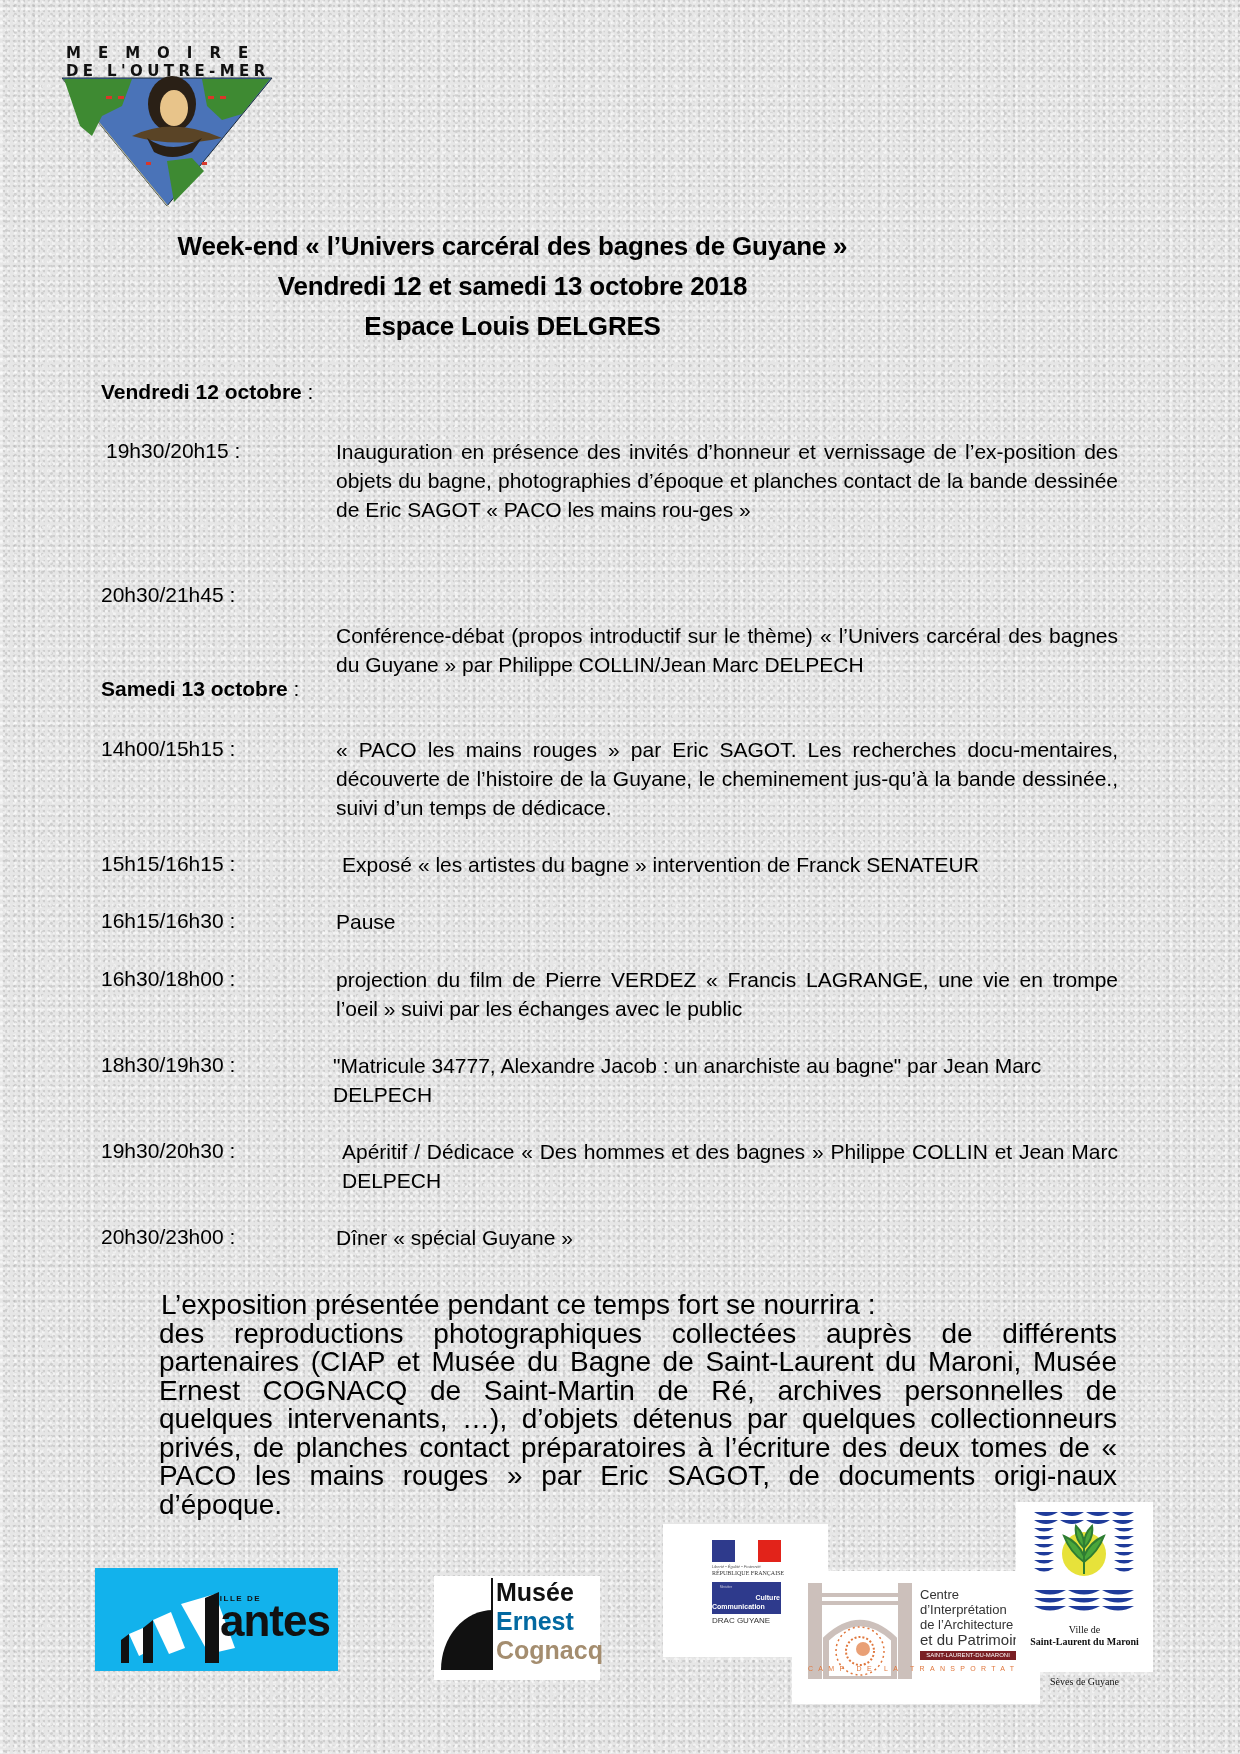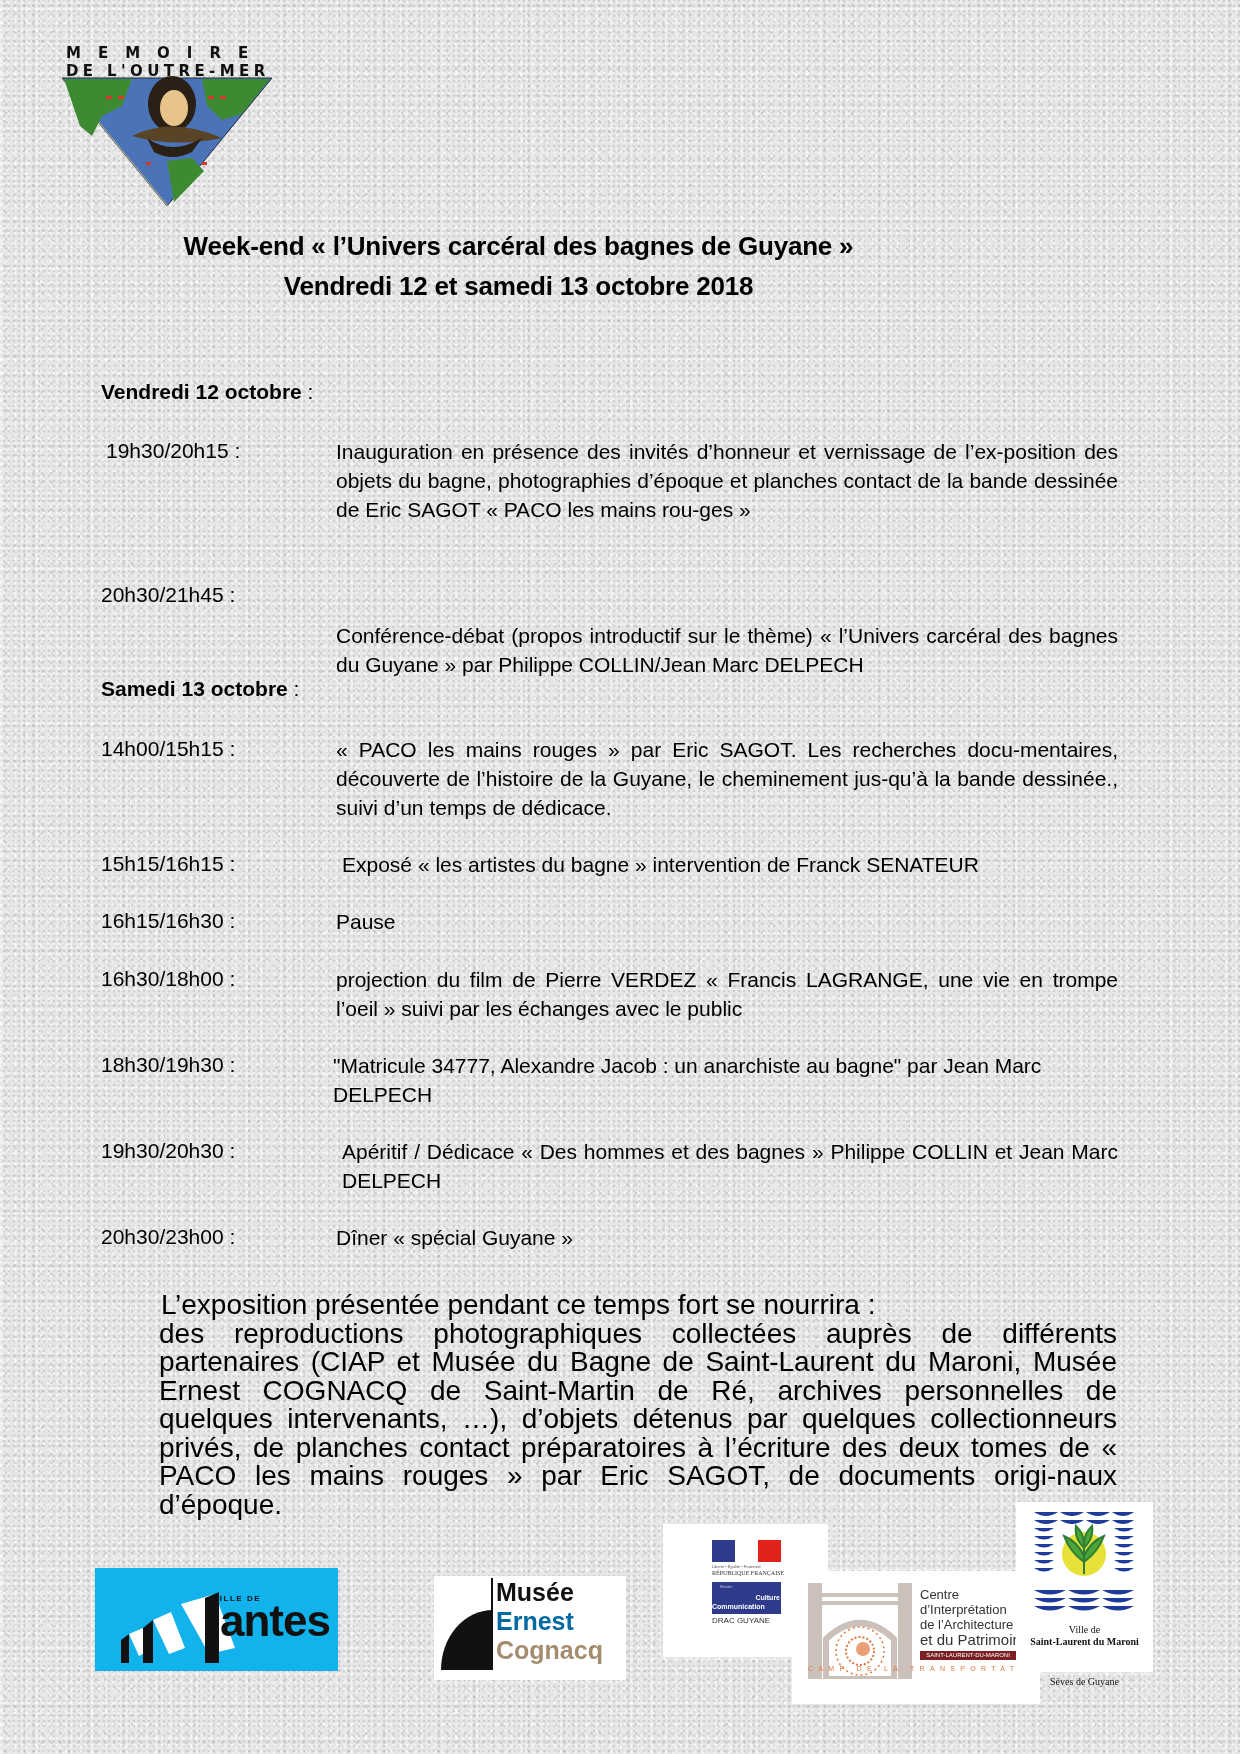--- a/index.html
+++ b/index.html
@@ -21,36 +21,36 @@
   .logo-top { left: 62px; top: 44px; width: 220px; height: 166px; }
   .logo-top .t1, .logo-top .t2 {
     font-family: "DejaVu Sans", sans-serif; font-weight: bold; font-size: 15px;
     color: #111; position: absolute; left: 4px; white-space: nowrap;
   }
   .logo-top .t1 { top: 0; letter-spacing: 17px; }
   .logo-top .t2 { top: 18px; letter-spacing: 4.4px; }
   .logo-top svg { position: absolute; left: 0; top: 32px; }
 
   
-  .titles { left: 8px; width: 1021px; top: 226px; text-align: center; }
+  .titles { left: 2px; width: 1021px; top: 226px; text-align: center; }
   .titles div { font-weight: bold; font-size: 26px; line-height: 40px; letter-spacing: -0.2px; }
 
   .day { left: 101px; font-weight: bold; font-size: 21px; }
   .day span.colon { font-weight: normal; }
 
   .row .time { position: absolute; left: 0; font-size: 21px; white-space: nowrap; }
   .row .desc { position: absolute; left: 235px; width: 782px; font-size: 21px; line-height: 29px; text-align: justify; }
   .row { position: absolute; left: 101px; width: 1020px; }
 
   .expo { left: 159px; width: 958px; font-size: 28px; line-height: 28.5px; text-align: justify; }
   .expo .intro { text-indent: 2px; }
 
   
   .nantes { left: 95px; top: 1568px; width: 243px; height: 103px; background: #12b2ec; }
-  .musee { left: 434px; top: 1576px; width: 192px; height: 104px; background: #fff; }
+  .musee { left: 434px; top: 1576px; width: 166px; height: 104px; background: #fff; }
   .drac { left: 663px; top: 1504px; width: 165px; height: 133px; background: #fff; margin-top: 20px; }
   .ciap { left: 792px; top: 1571px; width: 248px; height: 133px; background: #fff; }
   .slm { left: 1016px; top: 1502px; width: 137px; height: 170px; background: #fff; }
 </style>
 </head>
 <body>
 
 <div class="abs logo-top">
   <div class="t1">MEMOIRE</div>
   <div class="t2">DE L'OUTRE-MER</div>
@@ -69,20 +69,21 @@
     <rect x="146" y="20" width="6" height="3" fill="#d8372a"></rect>
     <rect x="158" y="20" width="6" height="3" fill="#d8372a"></rect>
     <rect x="84" y="86" width="5" height="3" fill="#d8372a"></rect>
     <rect x="140" y="86" width="5" height="3" fill="#d8372a"></rect>
   </svg>
 </div>
 
 <div class="abs titles">
   <div>Week-end « l’Univers carcéral des bagnes de Guyane »</div>
   <div>Vendredi 12 et samedi 13 octobre 2018</div>
+  <div>Espace Louis DELGRES</div>
 </div>
 
 <div class="abs day" style="top:380px;">
   <span>Vendredi 12 octobre</span><span class="colon"> :</span>
 </div>
 
 <div class="row" style="top:439px; left:106px;">
   <div class="time">19h30/20h15 :</div>
   <div class="desc" style="left:230px; top:-2px;">Inauguration en présence des invités d’honneur et vernissage de l’ex-position des objets du bagne, photographies d’époque et planches contact de la bande dessinée de Eric SAGOT « PACO les mains rou-ges »</div>
 </div>

